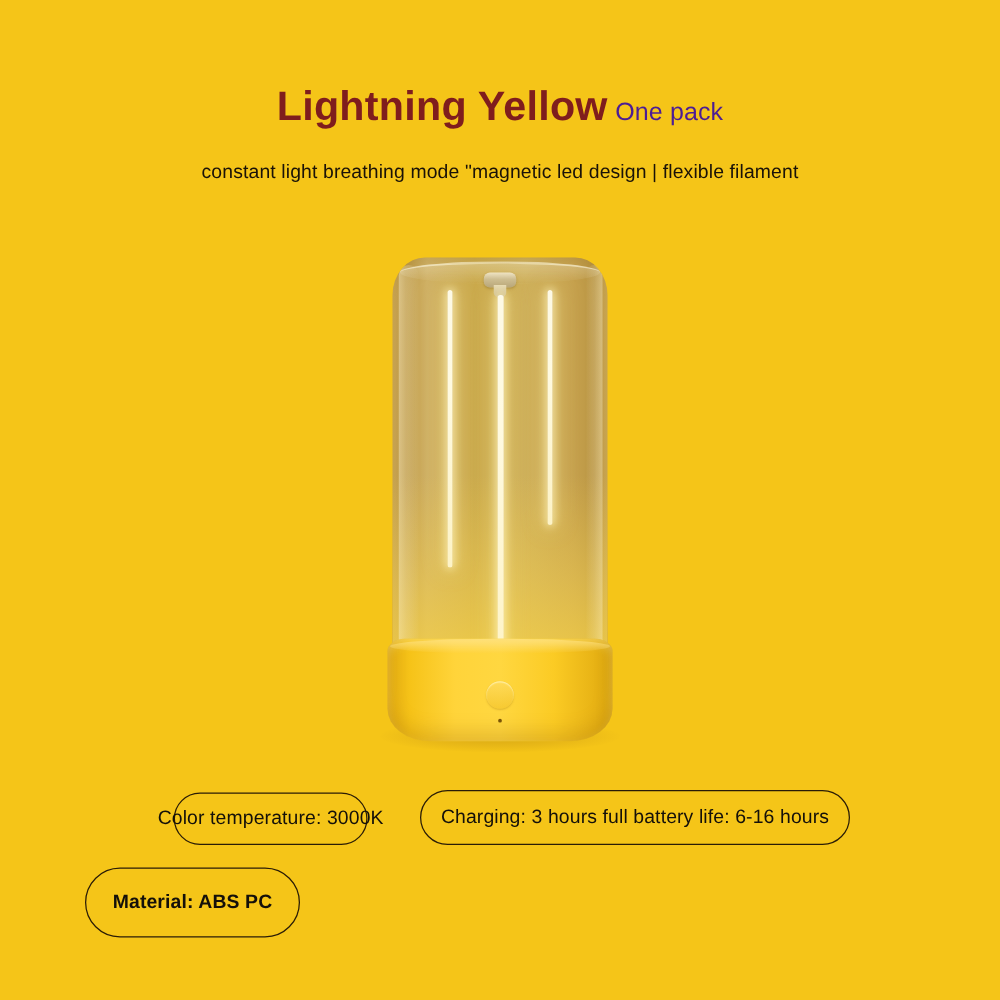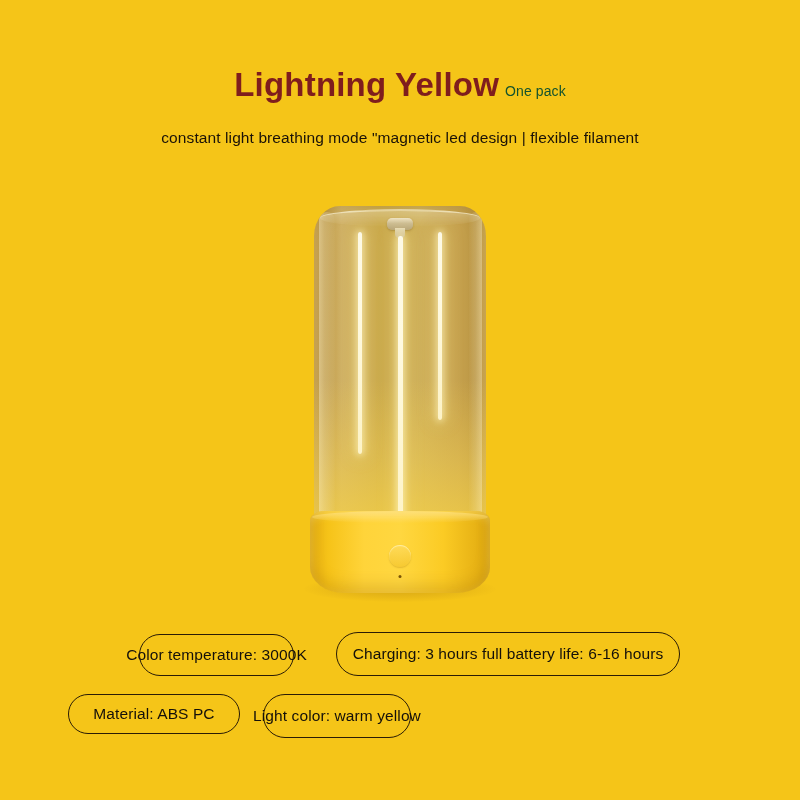--- a/index.html
+++ b/index.html
@@ -32,23 +32,23 @@
     white-space: nowrap;
   }
   .title-main {
     font-size: 33px;
     font-weight: 700;
     color: #7f1d1d;
     letter-spacing: 0.2px;
     margin-top: 16px;
   }
   .title-sub {
-    font-size: 14px;
+    font-size: 20px;
     font-weight: 400;
-    color: #14532d;
+    color: #4c1d95;
     margin-left: 6px;
     letter-spacing: 0.1px;
   }
   .subtitle {
     position: absolute;
     top: 129px;
     left: 0;
     width: 800px;
     text-align: center;
     font-size: 15.5px;
@@ -264,21 +264,21 @@
     left: 50%;
     transform: translate(-50%, -50%);
     white-space: nowrap;
     font-size: 15.5px;
     color: #14100a;
     letter-spacing: 0.1px;
   }
 
   .pill.p-color      { left: 139px; top: 634px; width: 155px; height: 42px; }
   .pill.p-charging   { left: 336px; top: 632px; width: 344px; height: 44px; }
-  .pill.p-material   { left: 68px;  top: 694px; width: 172px; height: 40px; }
+  .pill.p-material   { left: 68px;  top: 694px; width: 172px; height: 56px; font-weight: bold; }
   .pill.p-lightcolor { left: 263px; top: 694px; width: 148px; height: 44px; }
   .pill.p-brightness { left: 434px; top: 692px; width: 306px; height: 44px; }
 </style>
 </head>
 <body>
 
 <div class="poster">
 
   <div class="heading-row">
     <span class="title-main">Lightning Yellow</span><span class="title-sub">One pack</span>
@@ -319,18 +319,15 @@
   </div>
 
   <div class="pill p-charging">
     <span class="pill-text">Charging: 3 hours full battery life: 6-16 hours</span>
   </div>
 
   <div class="pill p-material">
     <span class="pill-text">Material: ABS PC</span>
   </div>
 
-  <div class="pill p-lightcolor">
-    <span class="pill-text">Light color: warm yellow</span>
-  </div>
 
 
 </div>
 
 </body></html>

